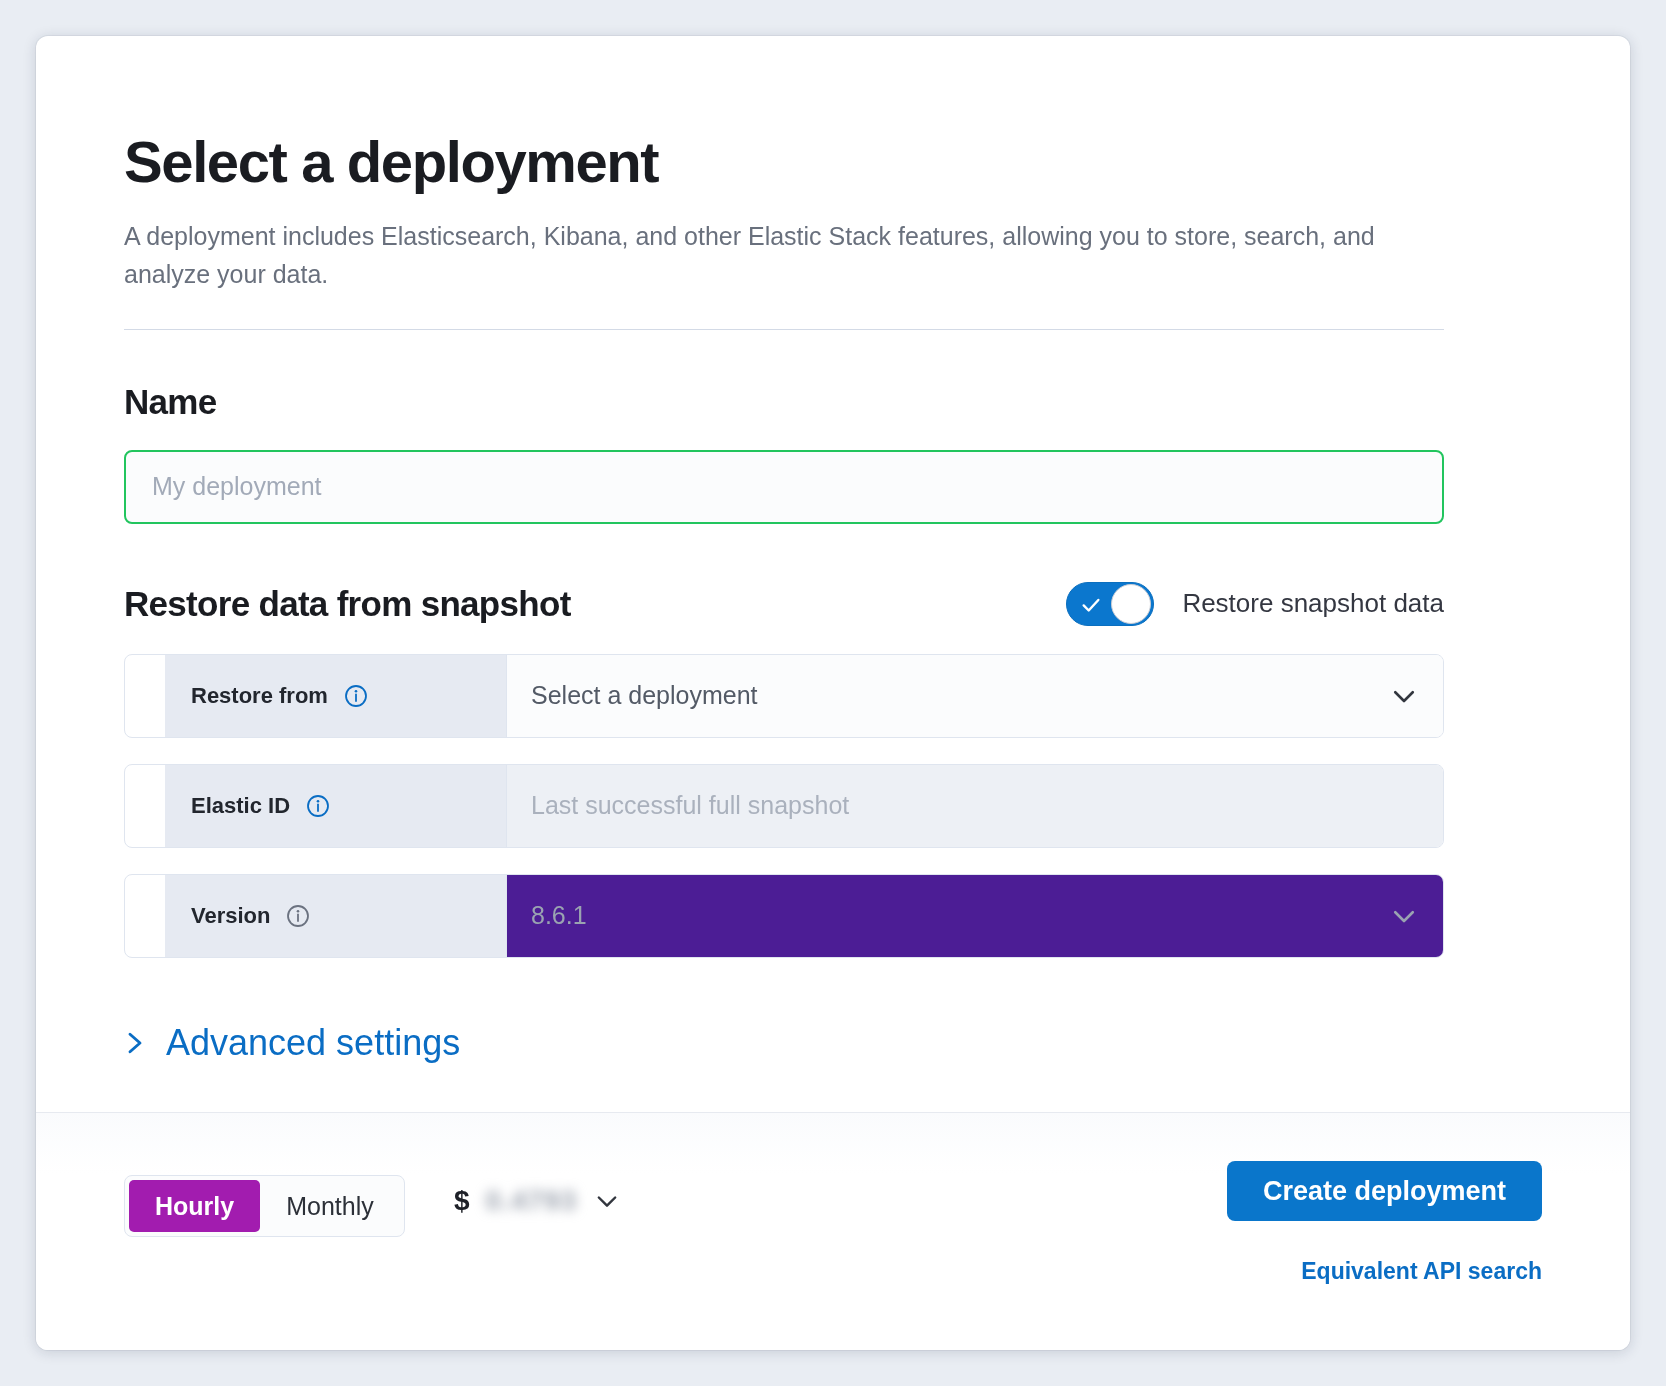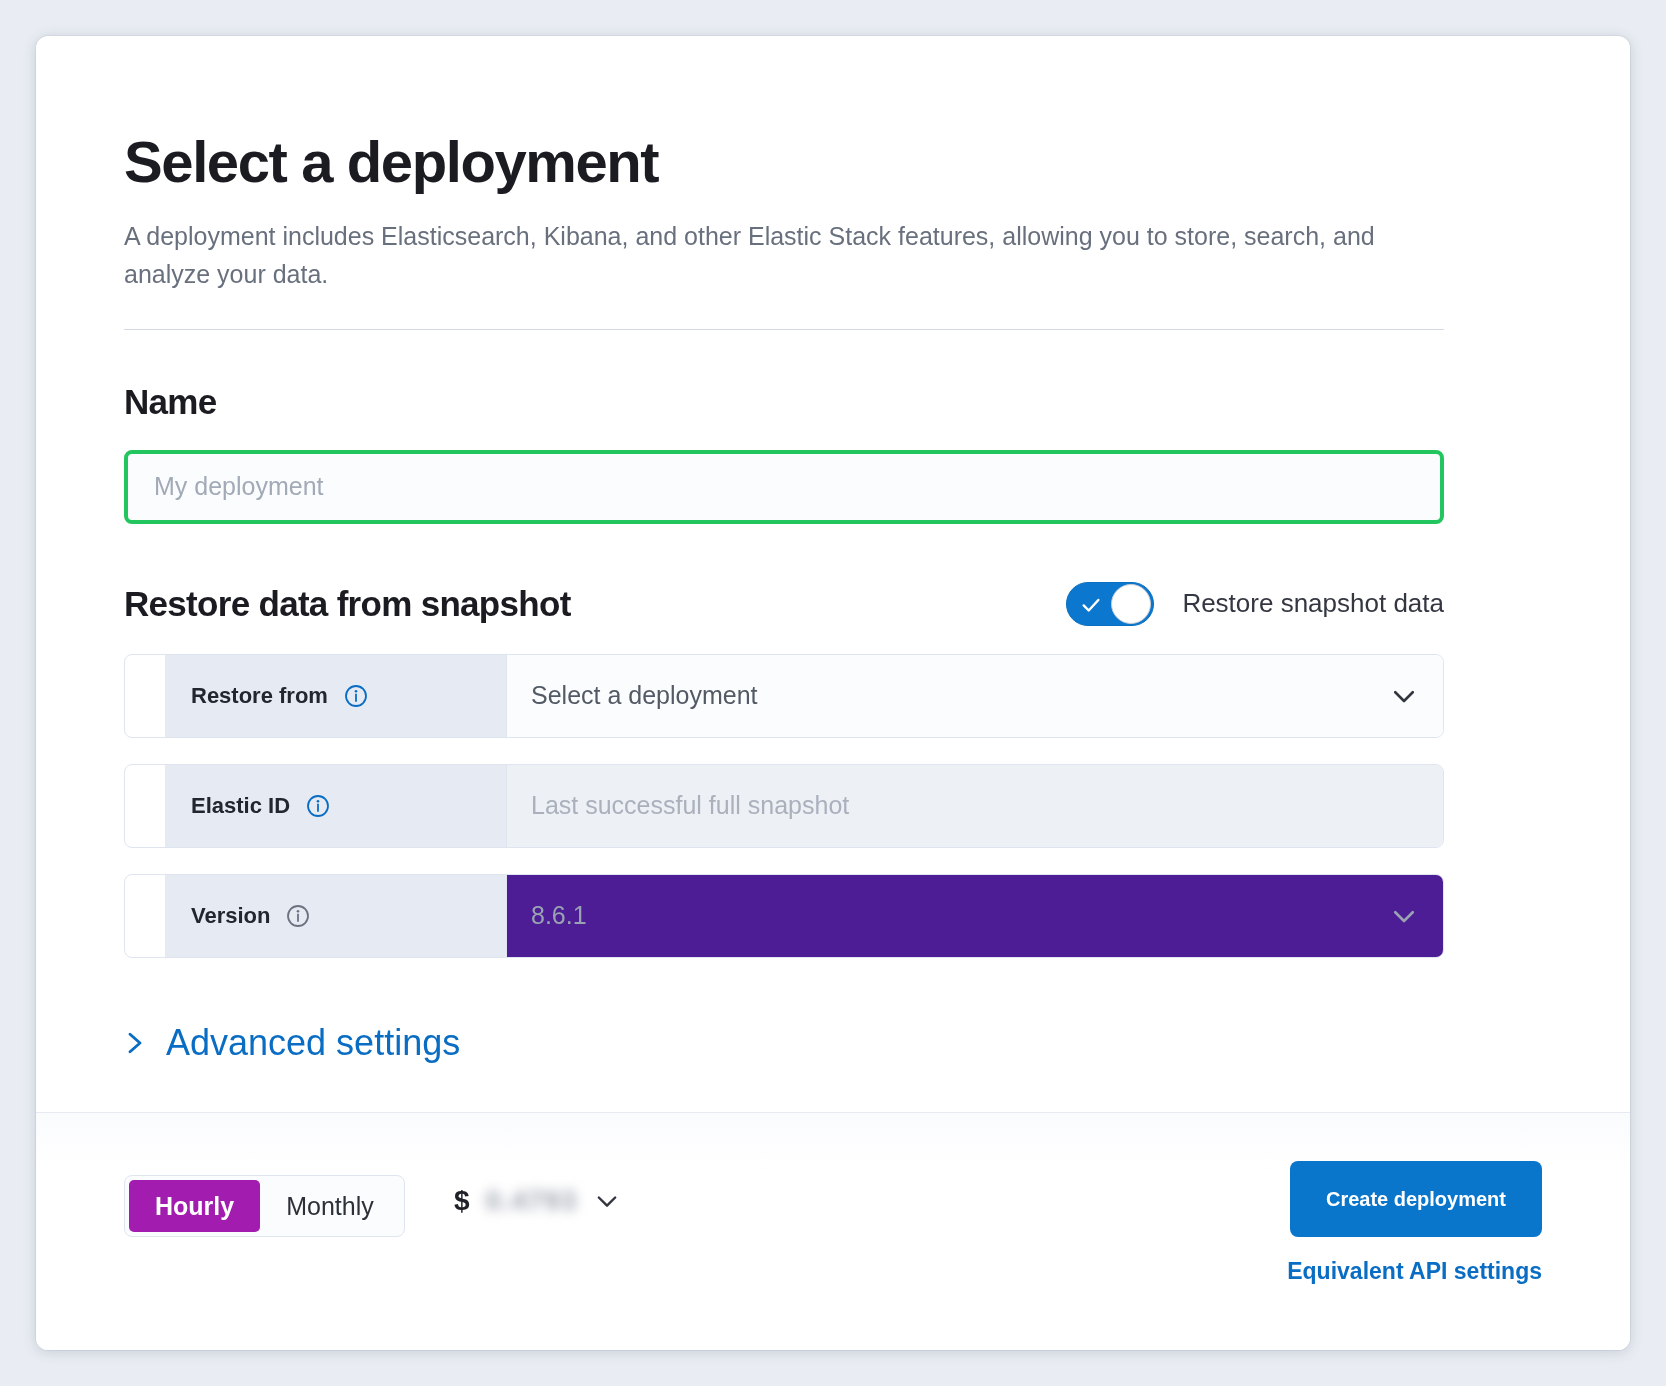--- a/index.html
+++ b/index.html
@@ -76,21 +76,21 @@
     color: #1a1c21;
   }
 
   .name-block { margin-top: 52px; }
 
   .text-input {
     margin-top: 28px;
     width: 1320px;
     height: 74px;
     background: #fbfcfd;
-    border: 4px solid #22c55e;
+    border: 2px solid #22c55e;
     border-radius: 8px;
     display: flex;
     align-items: center;
     padding: 0 26px;
     font-size: 25px;
     color: #a2aab8;
     box-shadow: inset 0 0 0 0 transparent;
   }
 
   
@@ -268,26 +268,26 @@
     letter-spacing: 1px;
   }
   .price .chevron-dn { width: 28px; height: 28px; }
 
   .primary-btn {
     position: absolute;
     right: 88px;
     top: 48px;
     background: #0a76cb;
     color: #ffffff;
-    font-size: 20px;
+    font-size: 27px;
     font-weight: 700;
     border: none;
     border-radius: 8px;
     padding: 16px 36px;
-    height: 76px;
+    height: 60px;
     display: flex;
     align-items: center;
     justify-content: center;
     cursor: pointer;
     font-family: "Liberation Sans", sans-serif;
   }
 
   .api-link {
     position: absolute;
     right: 88px;
@@ -399,19 +399,19 @@
 
         <div class="price">
           <span>$</span>
           <span class="amount">0.4793</span>
           <svg class="chevron-dn" viewBox="0 0 24 24">
             <path d="M5 9 L12 16 L19 9" fill="none" stroke="#32363e" stroke-width="2.1" stroke-linecap="round" stroke-linejoin="round"></path>
           </svg>
         </div>
 
         <button class="primary-btn">Create deployment</button>
-        <div class="api-link">Equivalent API settings</div>
+        <div class="api-link">Equivalent API search</div>
 
       </div>
     </div>
 
   </div>
 </div>
 
 </body></html>

